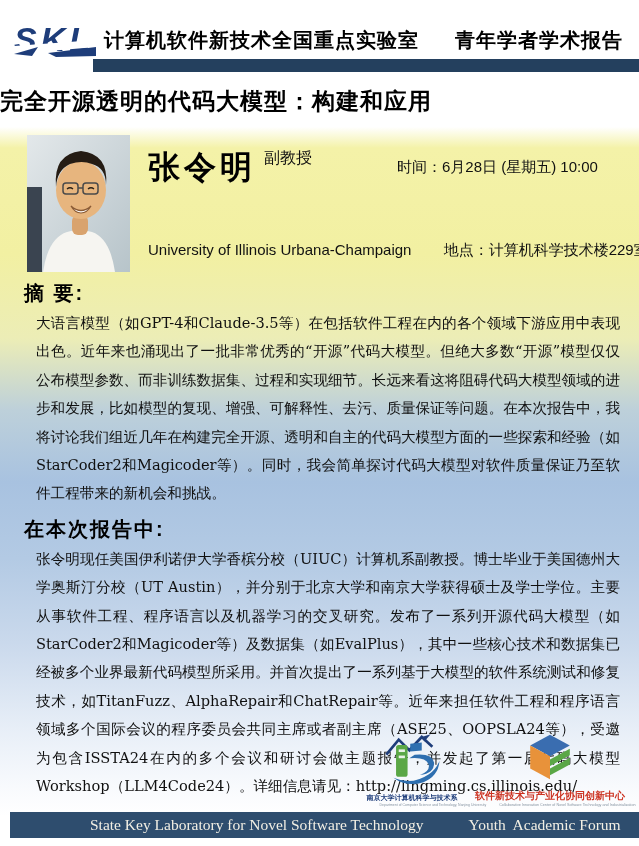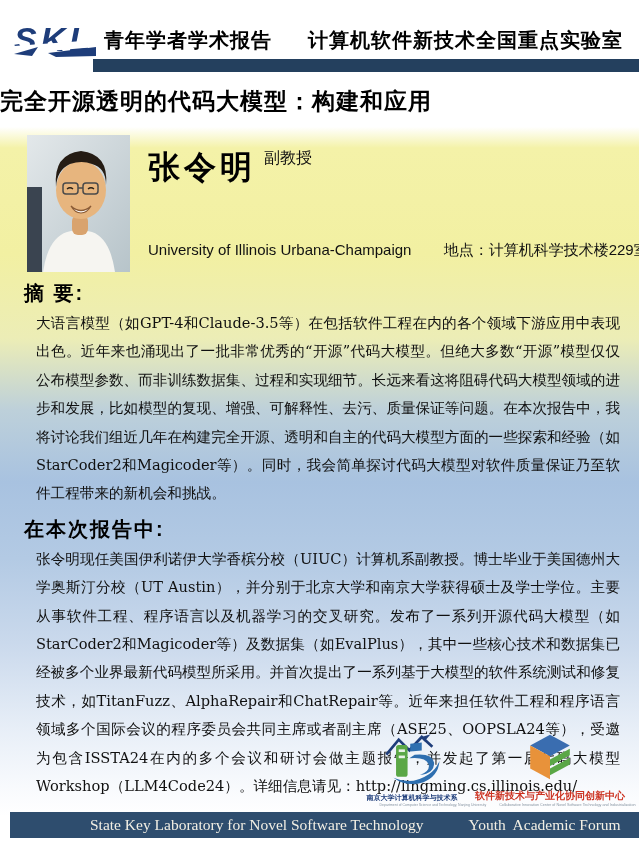--- a/index.html
+++ b/index.html
@@ -63,22 +63,22 @@
   <div class="skl-logo">
     <svg viewBox="0 0 82 44" width="82" height="44">
       <text x="0" y="31" font-family="Liberation Sans, sans-serif" font-size="34" font-weight="bold" font-style="italic" fill="#1e3d7a" textLength="76">SKL</text>
       <polygon points="0,26 82,20 82,27 0,34" fill="#ffffff"></polygon>
       <polygon points="0,34 24,27 18,36" fill="#1e3d7a"></polygon>
       <polygon points="34,33 82,27 82,36 42,37" fill="#1e3d7a"></polygon>
     </svg>
   </div>
 
   <div class="header-text">
+    <span>计算机软件新技术全国重点实验室</span>
     <span>青年学者学术报告</span>
-    <span>计算机软件新技术全国重点实验室</span>
   </div>
   <div class="header-bar"></div>
 
   <div class="page-title">完全开源透明的代码大模型：构建和应用</div>
 
   <div class="photo">
     <svg viewBox="0 0 103 137" width="103" height="137">
       <defs>
         <linearGradient id="pbg" x1="0" y1="0" x2="1" y2="1">
           <stop offset="0" stop-color="#e3e8ea"></stop>
@@ -96,20 +96,21 @@
         <rect x="56" y="48" width="15" height="11" rx="3"></rect>
         <line x1="51" y1="53" x2="56" y2="53"></line>
       </g>
       <path d="M40 54 q3 -2.5 6 0 M61 54 q3 -2.5 6 0" stroke="#2b2016" stroke-width="1.4" fill="none"></path>
       <path d="M44 71 q10 9 20 0 q-4 7 -10 7 q-6 0 -10 -7 Z" fill="#ffffff" stroke="#8a5a34" stroke-width="1.2"></path>
     </svg>
   </div>
 
   <div class="speaker-name">张令明</div>
   <div class="speaker-title">副教授</div>
+  <div class="talk-time">时间：6月28日 (星期五) 10:00</div>
   <div class="affil-row">
     <span>University of Illinois Urbana-Champaign</span>
     <span class="loc">地点：计算机科学技术楼229室</span>
   </div>
 
   <div class="content">
     <div class="abstract-sec">
       <div class="sec-heading">摘 要:</div>
       <p class="sec-body">大语言模型（如GPT-4和Claude-3.5等）在包括软件工程在内的各个领域下游应用中表现出色。近年来也涌现出了一批非常优秀的“开源”代码大模型。但绝大多数“开源”模型仅仅公布模型参数、而非训练数据集、过程和实现细节。长远来看这将阻碍代码大模型领域的进步和发展，比如模型的复现、增强、可解释性、去污、质量保证等问题。在本次报告中，我将讨论我们组近几年在构建完全开源、透明和自主的代码大模型方面的一些探索和经验（如StarCoder2和Magicoder等）。同时，我会简单探讨代码大模型对软件质量保证乃至软件工程带来的新机会和挑战。</p>
     </div>

